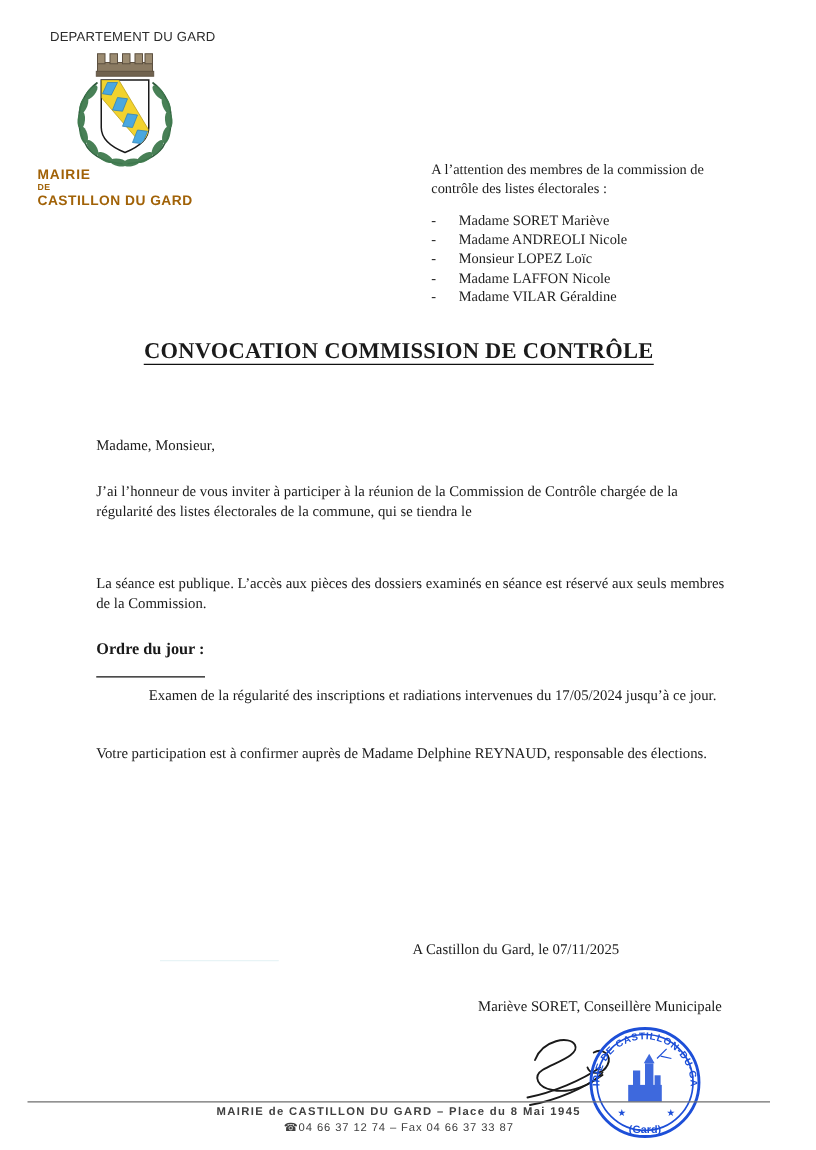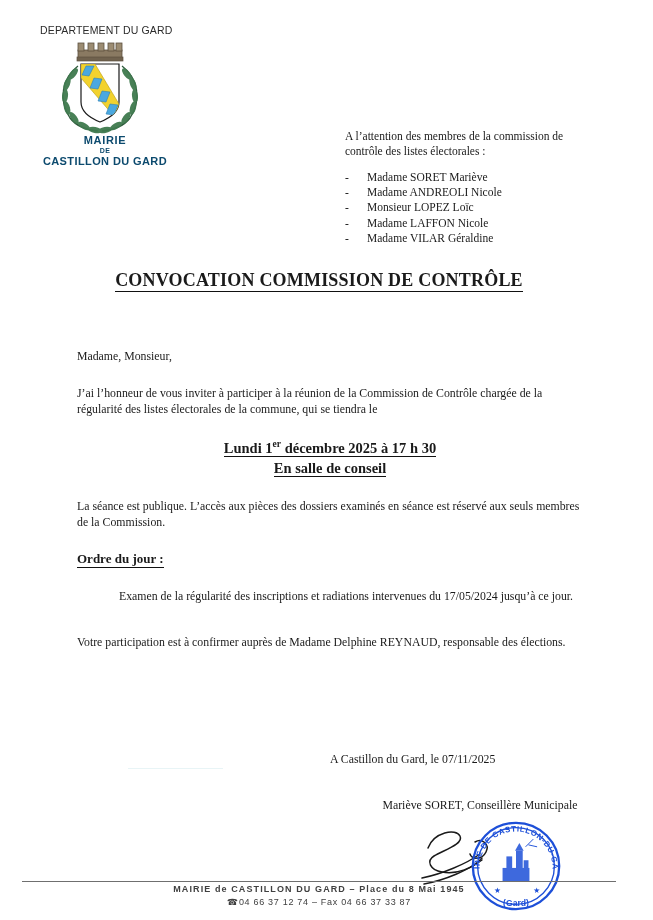--- a/index.html
+++ b/index.html
@@ -42,23 +42,23 @@
     left: 44px;
     top: 38px;
     width: 112px;
     height: 100px;
   }
   .mairie-block {
     position: absolute;
     left: 30px;
     top: 134px;
     width: 150px;
-    text-align: center;
+    text-align: left;
     font-family: "Liberation Sans", "DejaVu Sans", sans-serif;
-    color: #0c4a6e;
+    color: #a16207;
   }
   .mairie-block .m1 {
     font-size: 11px;
     font-weight: bold;
     letter-spacing: 0.7px;
   }
   .mairie-block .m2 {
     font-size: 7px;
     font-weight: bold;
     letter-spacing: 0.4px;
@@ -166,21 +166,21 @@
     vertical-align: super;
     line-height: 0;
   }
 
   .agenda-head {
     font-weight: bold;
     font-size: 13px;
   }
   .agenda-head span {
     border-bottom: 1.3px solid #111;
-    padding-bottom: 1px;
+    padding-bottom: 15px;
   }
   .indent-first {
     text-indent: 42px;
   }
 
   
   .faint-rule {
     position: absolute;
     left: 128px;
     top: 768px;
@@ -353,30 +353,20 @@
   <div class="body-area">
 
     <p>Madame, Monsieur,</p>
 
     <div class="gap-md"></div>
 
     <p>J’ai l’honneur de vous inviter à participer à la réunion de la Commission de Contrôle chargée de la régularité des listes électorales de la commune, qui se tiendra le</p>
 
     <div class="gap-md"></div>
 
-    <div class="date-block">
-      <div>
-        <span class="ul">
-          <span>Lundi 1</span><sup>er</sup><span> décembre 2025 à 17 h 30</span>
-        </span>
-      </div>
-      <div>
-        <span class="ul">En salle de conseil</span>
-      </div>
-    </div>
 
     <div class="gap-md"></div>
 
     <p>La séance est publique. L’accès aux pièces des dossiers examinés en séance est réservé aux seuls membres de la Commission.</p>
 
     <div class="gap-md"></div>
 
     <p class="agenda-head">
       <span>Ordre du jour :</span>
     </p>

